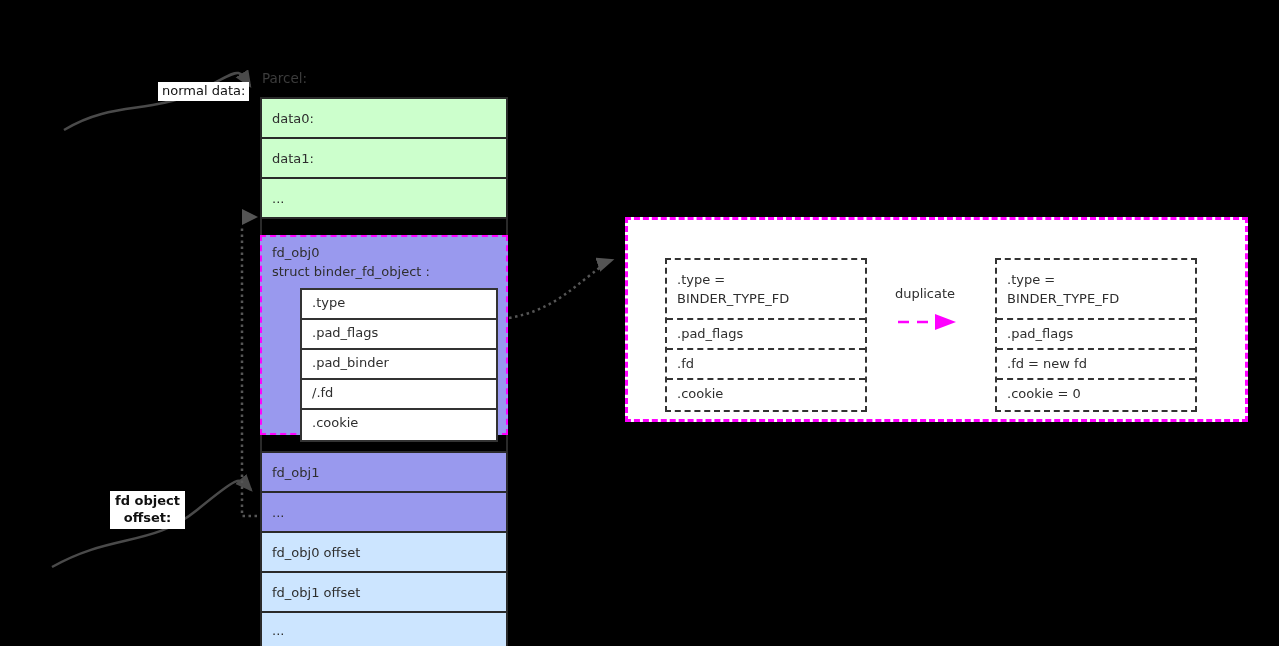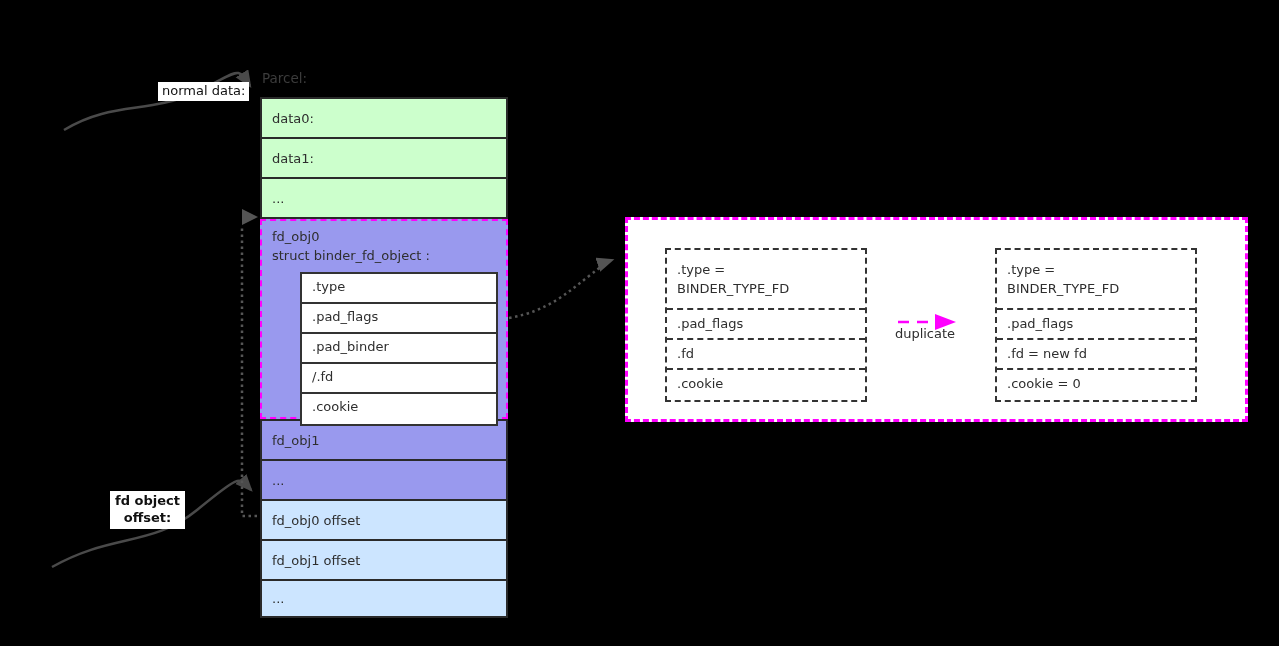--- a/index.html
+++ b/index.html
@@ -13,43 +13,43 @@
   #stack{position:absolute;left:260px;top:97px;width:248px;border:2px solid #2a2a2a;box-sizing:border-box;z-index:1;}
   .row{box-sizing:border-box;display:flex;align-items:center;padding-left:10px;border-bottom:2px solid #2a2a2a;text-align:right;}
   .row.green{height:40px;background:#ccffcc;}
   .row.purple{background:#9999ee;}
   .row.blue{background:#cce5ff;}
   #row-fdobj1{height:42px;border-top:2px solid #2a2a2a;}
   #row-pdots{height:40px;}
   #row-off0,#row-off1{height:40px;}
   #row-bdots{height:35px;border-bottom:none;}
   
-  #fdobj0{box-sizing:border-box;margin:0 -2px;height:200px;background:#9999ee;
+  #fdobj0{box-sizing:border-box;margin:16px -2px;height:200px;background:#9999ee;
     border:2px dashed #ff00ff;padding:7px 10px 0 10px;position:relative;}
   #fdobj0 .tl{display:block;line-height:1.45;}
   #fdobj0-fields{box-sizing:border-box;margin:6px 0 0 28px;width:198px;background:#ffffff;border:2px solid #333333;}
   .field{box-sizing:border-box;height:30px;line-height:26px;padding-left:10px;border-bottom:2px solid #333333;background:#fff;}
   .field:last-child{border-bottom:none;}
   
   .white-label{position:absolute;background:#ffffff;color:#101010;padding:1px 4px;z-index:3;line-height:1.3;}
   #normal-data-label{left:128px;top:82px;margin-left:30px;}
   #fd-offset-label{left:110px;top:491px;text-align:center;white-space:pre-line;padding:2px 5px;font-weight:bold;}
   
   #dup-panel{position:absolute;left:625px;top:217px;width:623px;height:205px;background:#ffffff;
     border:3px dashed #ff00ff;box-sizing:border-box;z-index:1;}
   .col-title{position:absolute;top:16px;width:202px;text-align:center;color:#2e2e2e;margin-top:25px;}
   #fd-col-title{left:37px;}
   #newfd-col-title{left:367px;}
-  .col{position:absolute;top:28px;width:202px;height:154px;border:2px dashed #333333;box-sizing:border-box;background:#fff;}
+  .col{position:absolute;top:38px;width:202px;height:154px;border:2px dashed #333333;box-sizing:border-box;background:#fff;}
   #fd-col{left:37px;}
   #newfd-col{left:367px;}
   .frow{box-sizing:border-box;height:30px;line-height:27px;padding-left:10px;border-bottom:2px dashed #333333;white-space:pre-line;}
   .frow.tall{height:60px;line-height:19px;padding-top:10px;}
   .frow:last-child{border-bottom:none;}
-  #duplicate-label{position:absolute;left:241px;top:66px;width:112px;text-align:center;color:#2e2e2e;margin-top:40px;}
+  #duplicate-label{position:absolute;left:241px;top:66px;width:112px;text-align:center;color:#2e2e2e;}
   
   #overlay{position:absolute;left:0;top:0;z-index:2;pointer-events:none;}
 </style>
 </head>
 <body>
 
 <div id="canvas">
 
   <div id="parcel-label">Parcel:</div>
 

